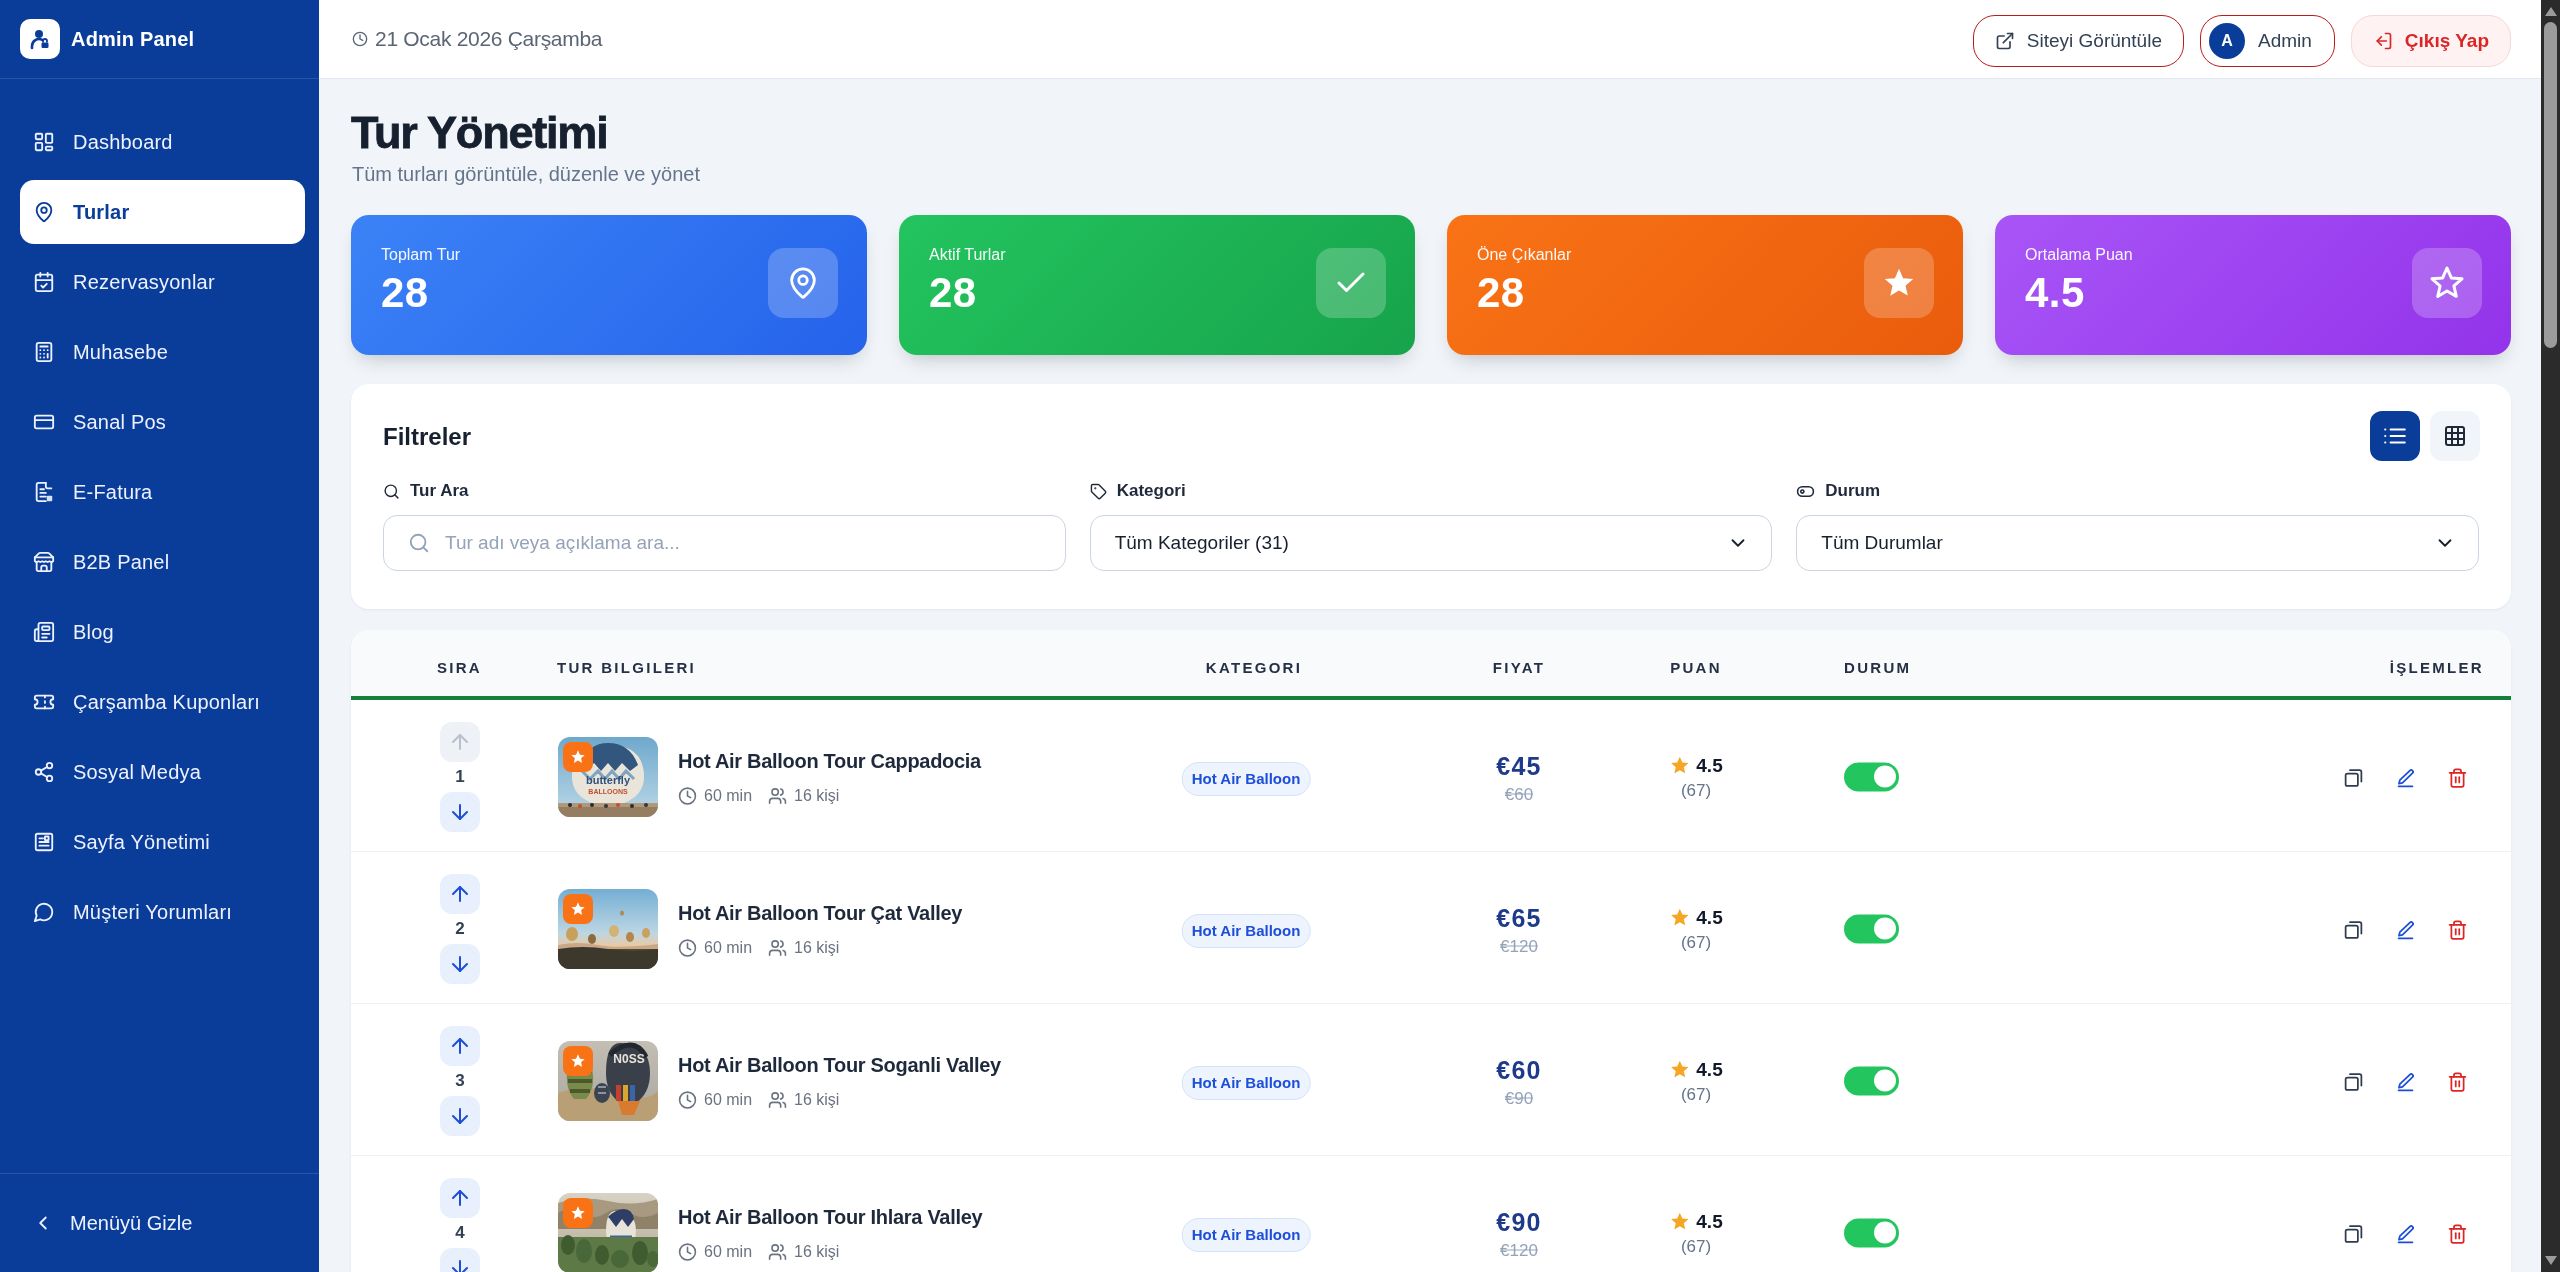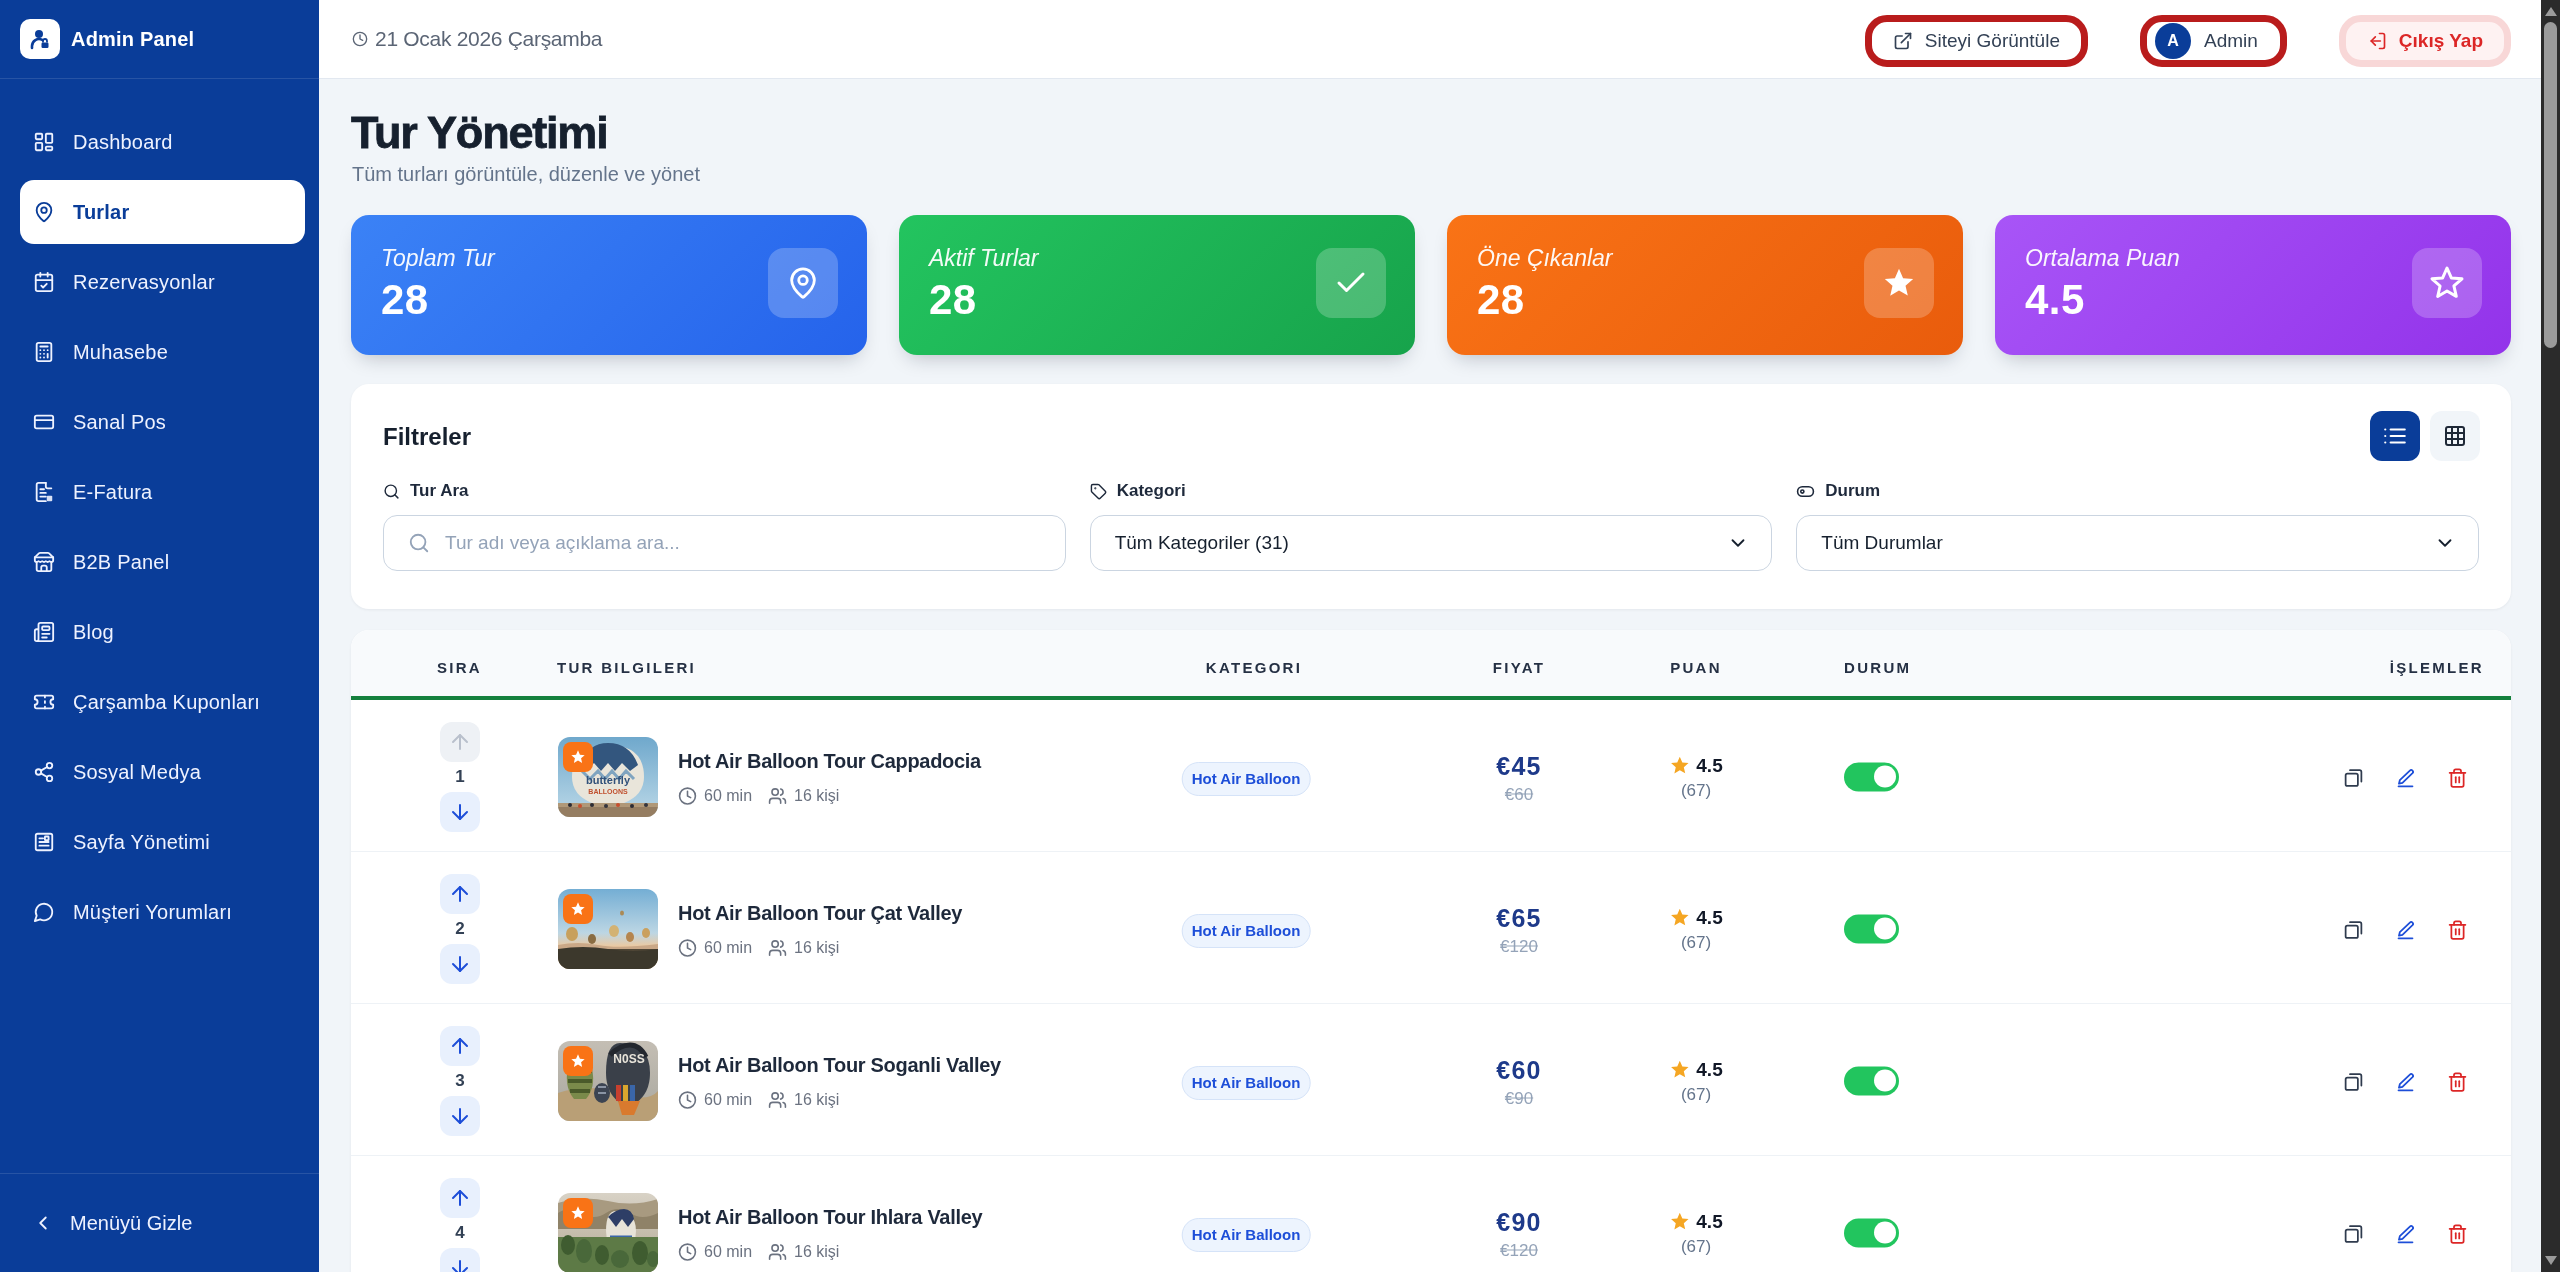--- a/index.html
+++ b/index.html
@@ -17,35 +17,35 @@
 .sb-item.active { background:#fff; color:#0a3d99; }
 .sb-item.active .lbl { font-weight:bold; }
 .sb-foot { position:absolute; left:0; right:0; bottom:0; height:99px; border-top:1px solid rgba(255,255,255,.12); display:flex; align-items:center; padding:0 16px; color:#eef2ff; }
 .sb-foot .lbl { font-size:20px; margin-left:16px; }
 
 
 .topbar { position:absolute; left:319px; top:0; width:2222px; height:79px; background:#fff; border-bottom:1px solid #e2e8f0; display:flex; align-items:center; z-index:4; }
 .tb-date { display:flex; align-items:center; margin-left:33px; color:#5b6575; font-size:21px; letter-spacing:-.3px; }
 .tb-date svg { margin-right:7px; }
 .tb-right { position:absolute; right:30px; top:15px; display:flex; gap:16px; }
-.tb-btn { height:52px; border:7px solid #b91c1c; border-radius:22px; background:#fff; display:flex; align-items:center; font-size:19px; color:#334155; padding:0 21px;margin-left:36px; }
+.tb-btn { height:52px; border:1px solid #b91c1c; border-radius:22px; background:#fff; display:flex; align-items:center; font-size:19px; color:#334155; padding:0 21px; }
 .tb-btn svg { margin-right:12px; }
 .tb-admin { padding:0 22px 0 8px; }
 .avatar { width:36px; height:36px; border-radius:50%; background:#0a3d99; color:#fff; display:flex; align-items:center; justify-content:center; font-size:16px; font-weight:bold; margin-right:13px; }
 .tb-logout { background:#fef2f2; border-color:#f8d7d7; color:#dc2626; font-weight:bold; }
 
 
 .content { position:absolute; left:319px; top:79px; width:2222px; height:1193px; background:#f1f5f9; }
 h1 { position:absolute; left:32px; top:31px; font-size:45px; line-height:1; color:#16202e; letter-spacing:-1.2px; font-weight:bold; -webkit-text-stroke:.8px #16202e; }
 .subtitle { position:absolute; left:33px; top:83px; font-size:20px; line-height:1.2; color:#64748b; }
 
 
 .stats { position:absolute; left:32px; top:136px; display:flex; gap:32px; }
 .scard { width:516px; height:140px; border-radius:18px; position:relative; color:#fff; padding:32px 0 0 30px; box-shadow:0 10px 20px -8px rgba(15,23,42,.25); }
-.scard .slabel { font-size:23px; line-height:1; opacity:.95;font-style:italic; }
+.scard .slabel { font-size:16px; line-height:1; opacity:.95; }
 .scard .snum { font-size:42px; line-height:1; font-weight:bold; margin-top:9px; letter-spacing:.5px; }
 .scard .sicon { position:absolute; right:29px; top:33px; width:70px; height:70px; border-radius:16px; background:rgba(255,255,255,.22); display:flex; align-items:center; justify-content:center; }
 .sc-blue   { background:linear-gradient(135deg,#3b82f6,#2563eb); }
 .sc-green  { background:linear-gradient(135deg,#23c45f,#17a34b); }
 .sc-orange { background:linear-gradient(135deg,#f97316,#e95c0c); }
 .sc-purple { background:linear-gradient(135deg,#a855f7,#9333ea); }
 
 
 .filters { position:absolute; left:32px; top:305px; width:2160px; background:#fff; border-radius:18px; height:225px; padding:35px 32px 0 32px; box-shadow:0 1px 3px rgba(15,23,42,.06); }
 .f-title { font-size:24px; line-height:24px; margin-top:6px; font-weight:bold; color:#16202e; }

